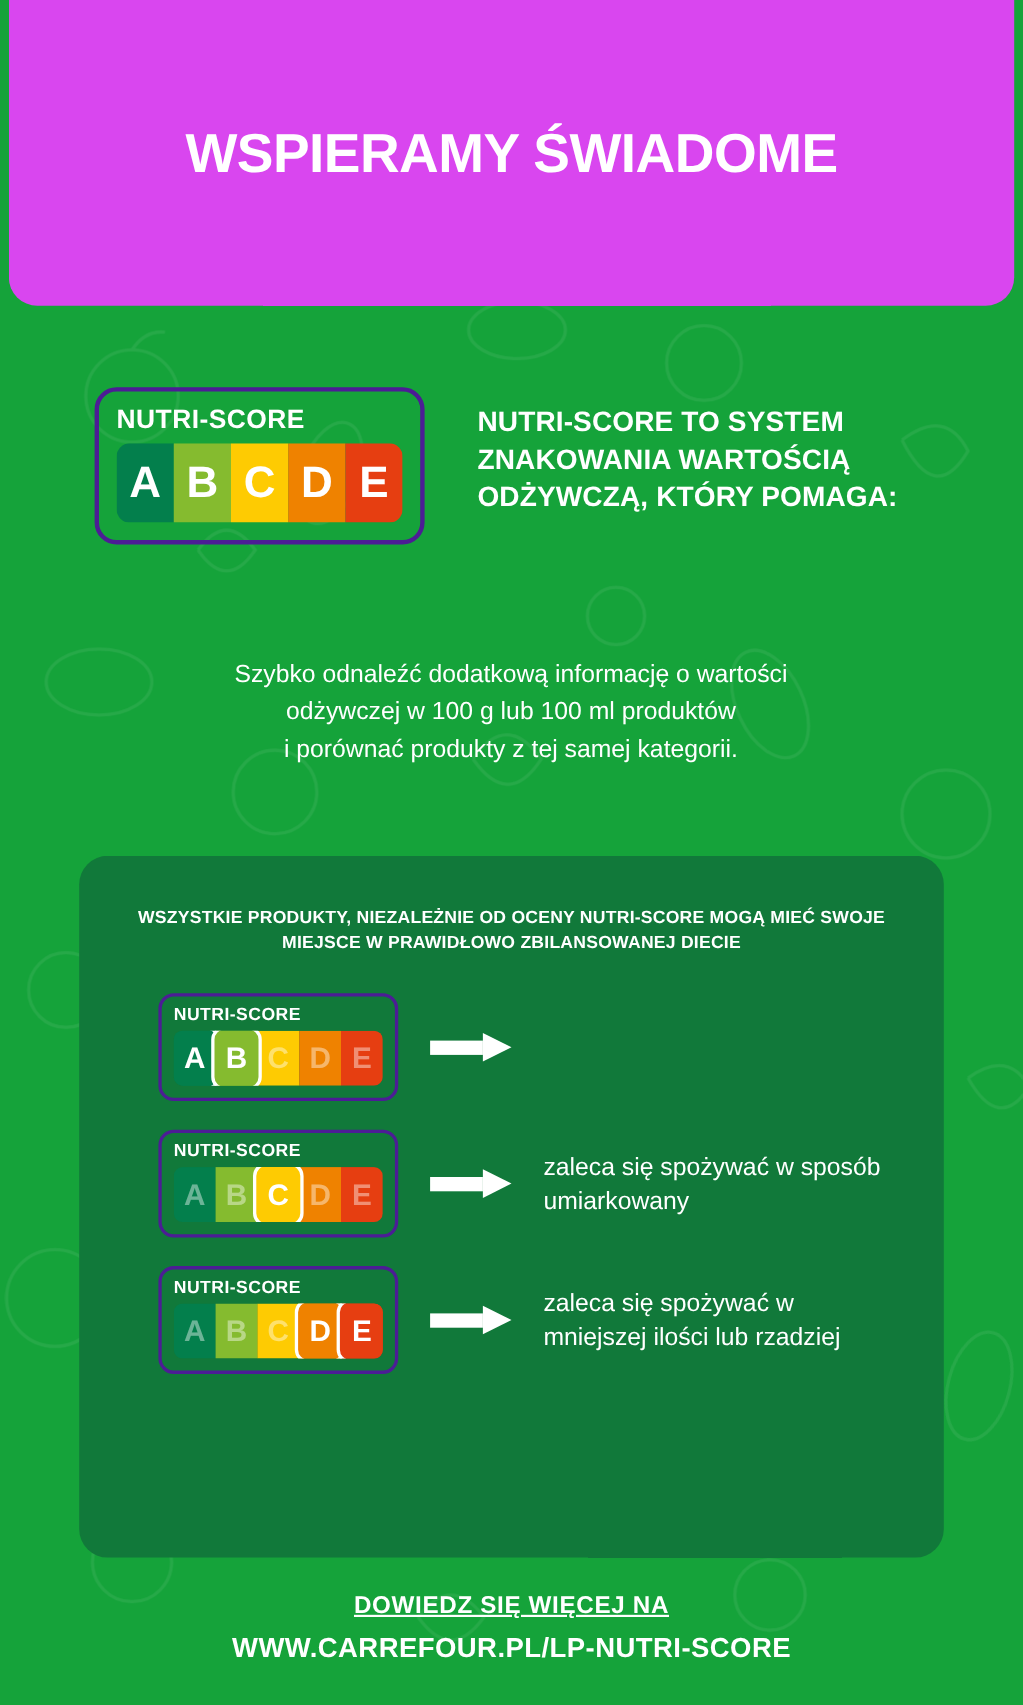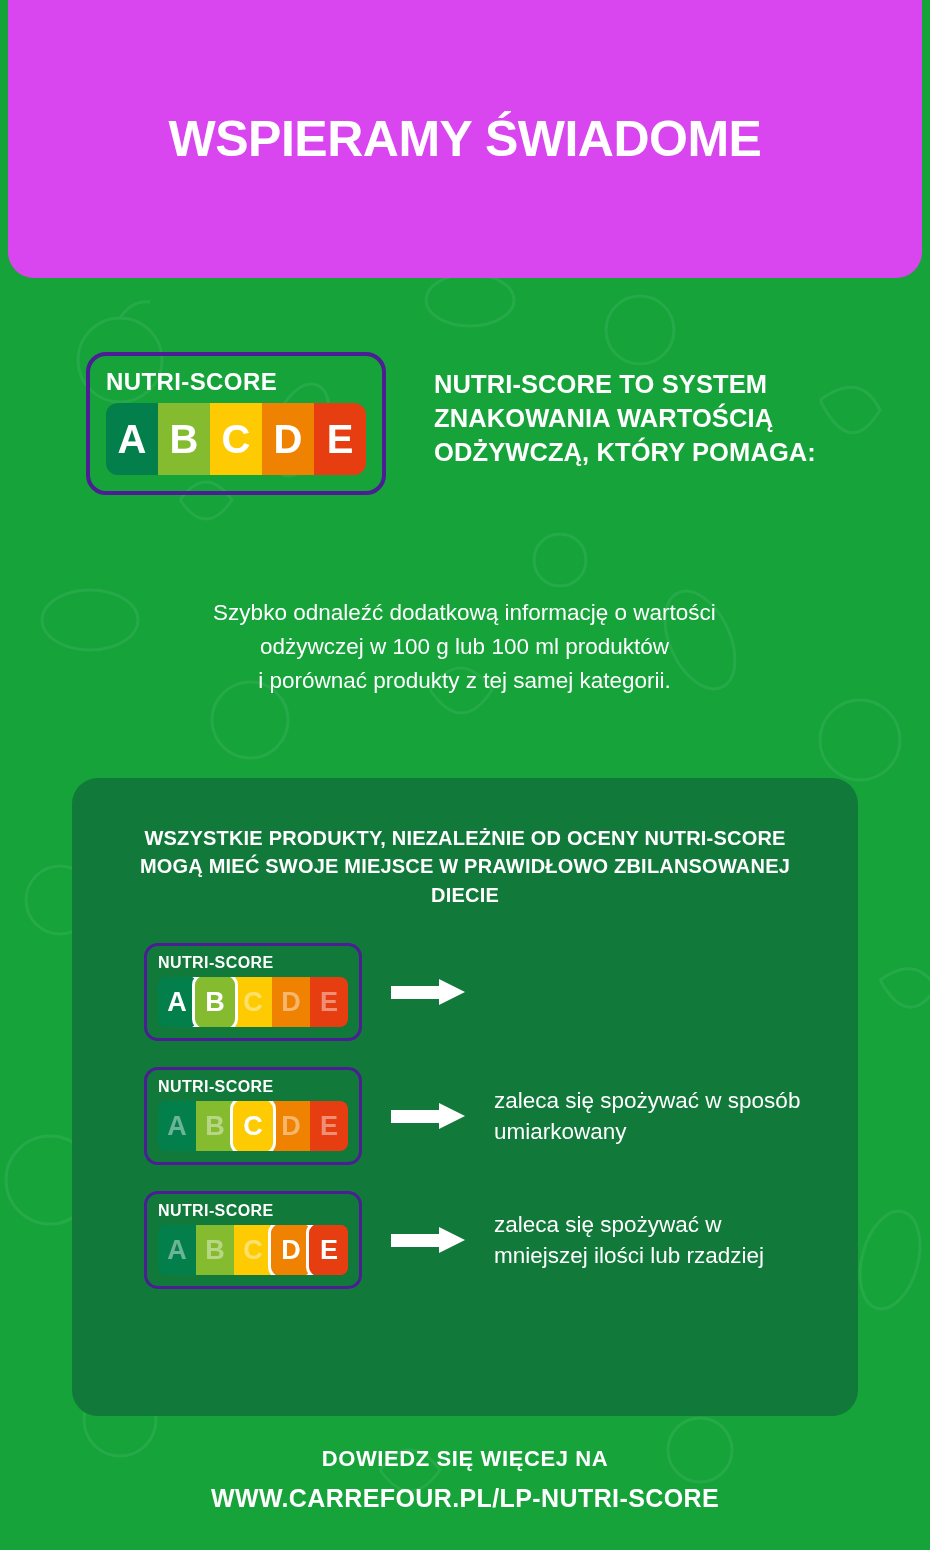--- a/index.html
+++ b/index.html
@@ -152,21 +152,21 @@
     left: 72px;
     top: 778px;
     width: 786px;
     height: 638px;
     background: #11793a;
     border-radius: 26px;
     padding: 46px 40px 30px 40px;
   }
   .panel h2 {
     color: #ffffff;
-    font-size: 20px;
+    font-size: 16px;
     font-weight: bold;
     text-align: center;
     line-height: 1.42;
     letter-spacing: 0.2px;
   }
 
   .rows { margin-top: 34px; }
   .row {
     display: flex;
     align-items: center;
@@ -214,20 +214,21 @@
     top: 1446px;
     width: 930px;
     text-align: center;
     color: #ffffff;
   }
   .footer .f1 {
     font-size: 22px;
     font-weight: bold;
     letter-spacing: 0.6px;
     margin-bottom: 12px;
+    text-decoration: underline;
   }
   .footer .f2 {
     font-size: 25px;
     font-weight: bold;
     letter-spacing: 0.4px;
   }
 </style>
 </head>
 <body>
 

